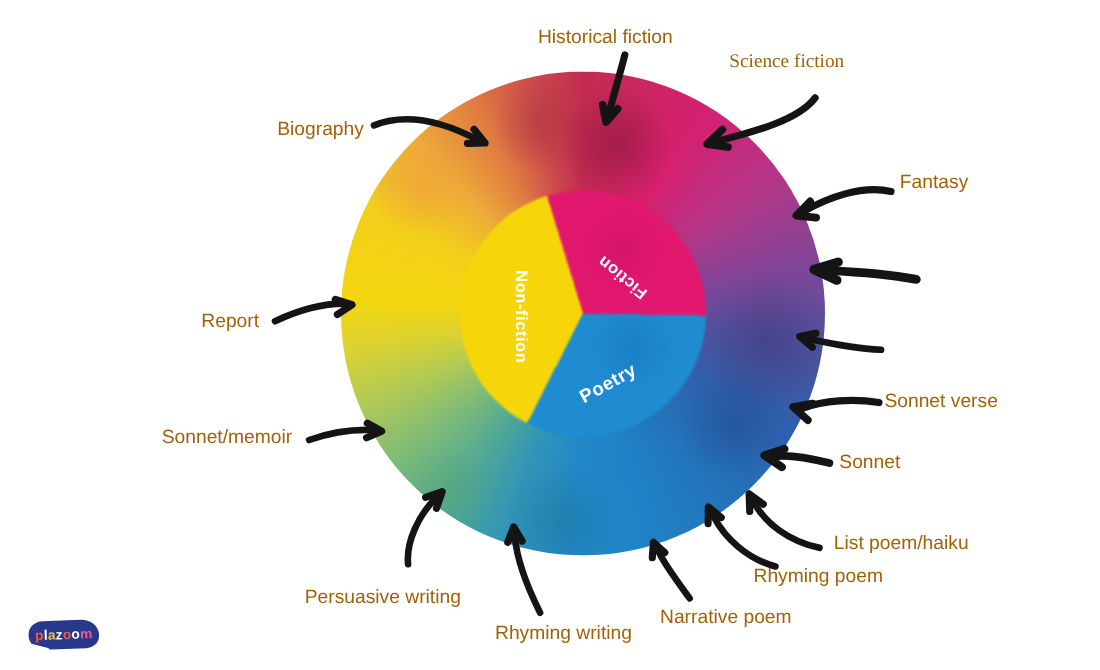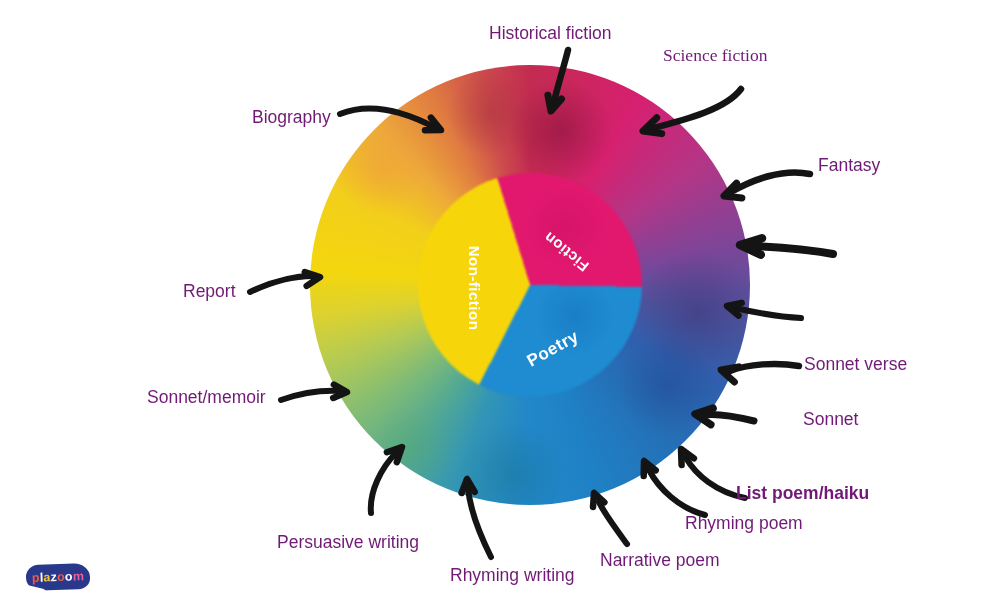--- a/index.html
+++ b/index.html
@@ -39,30 +39,30 @@
   }
   .wl-fiction   {left:566px;top:252px;font-size:15px;transform:translate(-50%,-50%) rotate(-141deg);}
   .wl-nonfiction{left:474px;top:288px;font-size:15px;transform:translate(-50%,-50%) rotate(90deg);}
   .wl-poetry    {left:553px;top:349px;font-size:17px;transform:translate(-50%,-50%) rotate(-29deg);}
 
   
   #arrows{position:absolute;left:0;top:0;}
 
   
   .callout{
-    position:absolute;white-space:nowrap;color:#701a75;font-size:17.5px;line-height:20px;
+    position:absolute;white-space:nowrap;color:#a16207;font-size:17.5px;line-height:20px;
   }
   .pos-0 {left:489px;top:23px;}   
   .pos-1 {left:663px;top:45px;font-family:Liberation Serif, serif;}   
   .pos-2 {left:818px;top:155px;}  
   .pos-3 {left:834px;top:244px;}  
   .pos-4 {left:808px;top:304px;}  
   .pos-5 {left:804px;top:354px;}  
-  .pos-6 {left:763px;top:409px;margin-left:40px;}  
-  .pos-7 {left:736px;top:483px;font-weight:bold;}  
+  .pos-6 {left:763px;top:409px;}  
+  .pos-7 {left:758px;top:483px;}  
   .pos-8 {left:685px;top:513px;}  
   .pos-9 {left:600px;top:550px;}  
   .pos-10{left:450px;top:565px;}  
   .pos-11{left:277px;top:532px;}  
   .pos-12{left:147px;top:387px;}  
   .pos-13{left:183px;top:281px;}  
   .pos-14{left:252px;top:107px;}  
 
   
   .logo{

